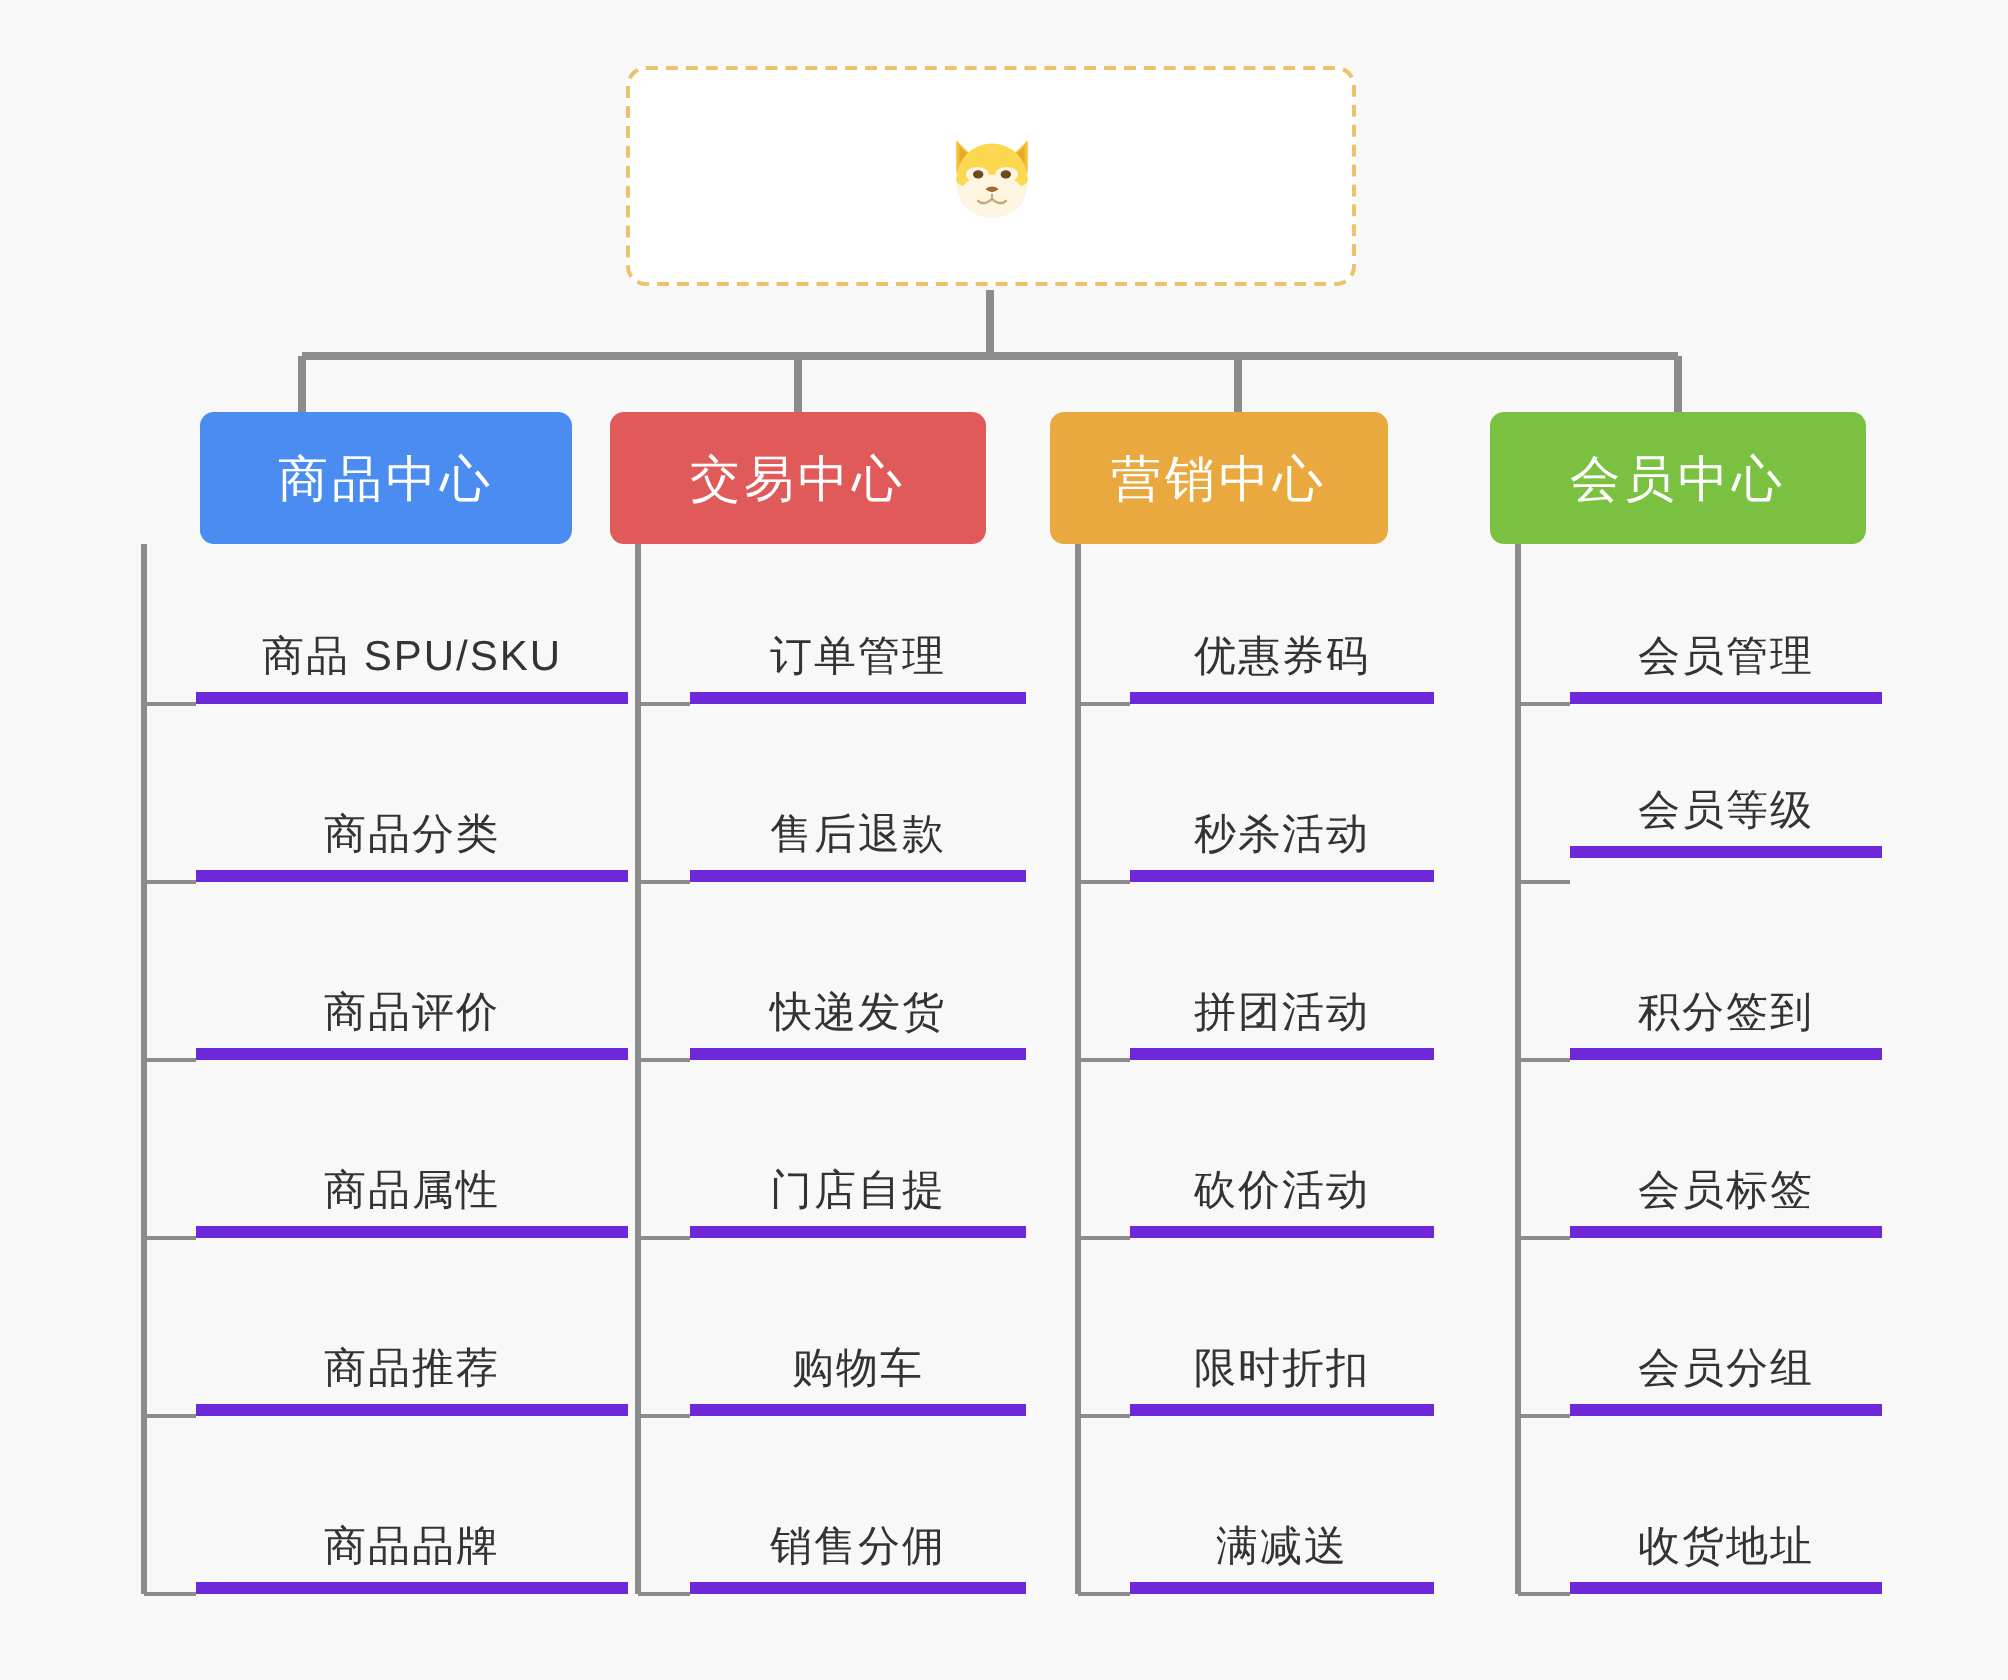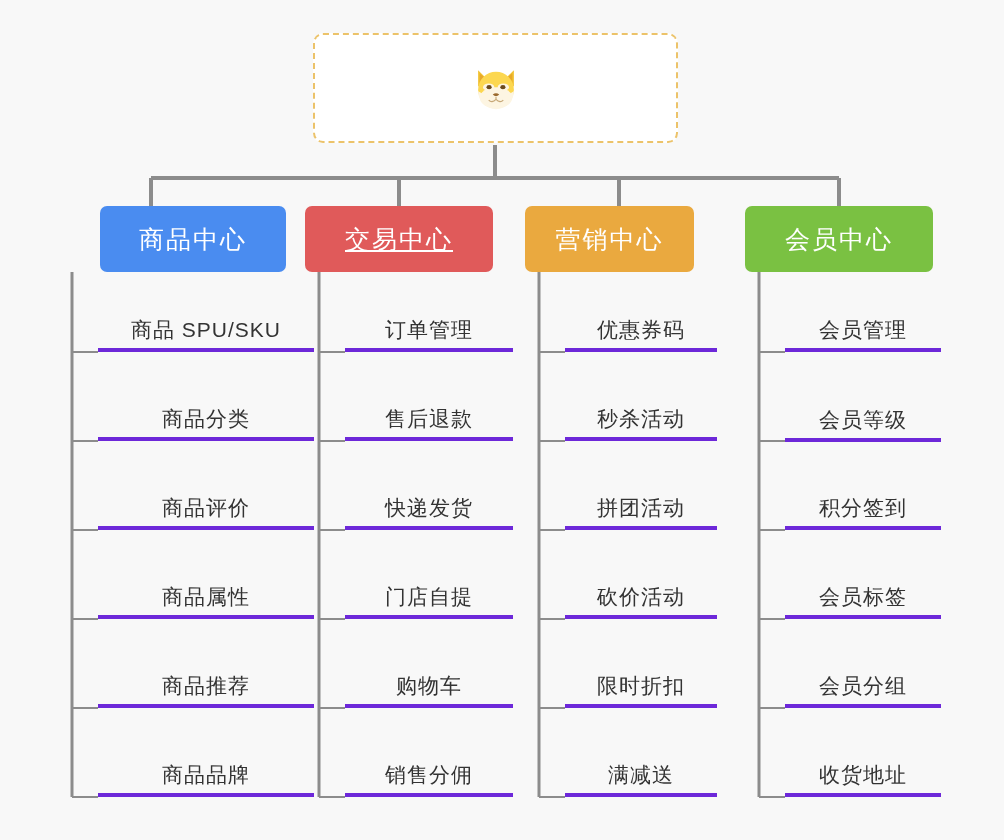--- a/index.html
+++ b/index.html
@@ -73,21 +73,21 @@
   }
 
   
   .leaf {
     position: absolute;
     height: 40px;
     display: flex;
     align-items: flex-end;
     justify-content: center;
     padding-bottom: 4px;
-    border-bottom: 4px solid #6d28d9;
+    border-bottom: 6px solid #6d28d9;
     color: #333333;
     font-size: 21px;
     letter-spacing: 1px;
     white-space: nowrap;
   }
 </style>
 </head>
 <body>
 
 <div id="canvas">
@@ -164,21 +164,21 @@
       </div>
       <div class="leaf" style="left: 98px; top: 579px; width: 216px;">
         <span>商品属性</span>
       </div>
       <div class="leaf" style="left: 98px; top: 668px; width: 216px;">
         <span>商品推荐</span>
       </div>
       <div class="leaf" style="left: 98px; top: 757px; width: 216px;">
         <span>商品品牌</span>
       </div>
-      <div class="cat-header" style="left: 305px; top: 206px; width: 188px; background: rgb(224, 90, 90); text-decoration: underline;">
+      <div class="cat-header" style="left: 305px; top: 206px; width: 188px; background: rgb(224, 90, 90);">
         <span>交易中心</span>
       </div>
       <div class="leaf" style="left: 345px; top: 312px; width: 168px;">
         <span>订单管理</span>
       </div>
       <div class="leaf" style="left: 345px; top: 401px; width: 168px;">
         <span>售后退款</span>
       </div>
       <div class="leaf" style="left: 345px; top: 490px; width: 168px; text-align: center;">
         <span>快递发货</span>
@@ -212,21 +212,21 @@
       </div>
       <div class="leaf" style="left: 565px; top: 757px; width: 152px;">
         <span>满减送</span>
       </div>
       <div class="cat-header" style="left: 745px; top: 206px; width: 188px; background: rgb(122, 193, 66);">
         <span>会员中心</span>
       </div>
       <div class="leaf" style="left: 785px; top: 312px; width: 156px;">
         <span>会员管理</span>
       </div>
-      <div class="leaf" style="left: 785px; top: 402px; width: 156px;">
+      <div class="leaf" style="left: 785px; top: 389px; width: 156px;">
         <span>会员等级</span>
       </div>
       <div class="leaf" style="left: 785px; top: 490px; width: 156px;">
         <span>积分签到</span>
       </div>
       <div class="leaf" style="left: 785px; top: 579px; width: 156px;">
         <span>会员标签</span>
       </div>
       <div class="leaf" style="left: 785px; top: 668px; width: 156px;">
         <span>会员分组</span>

